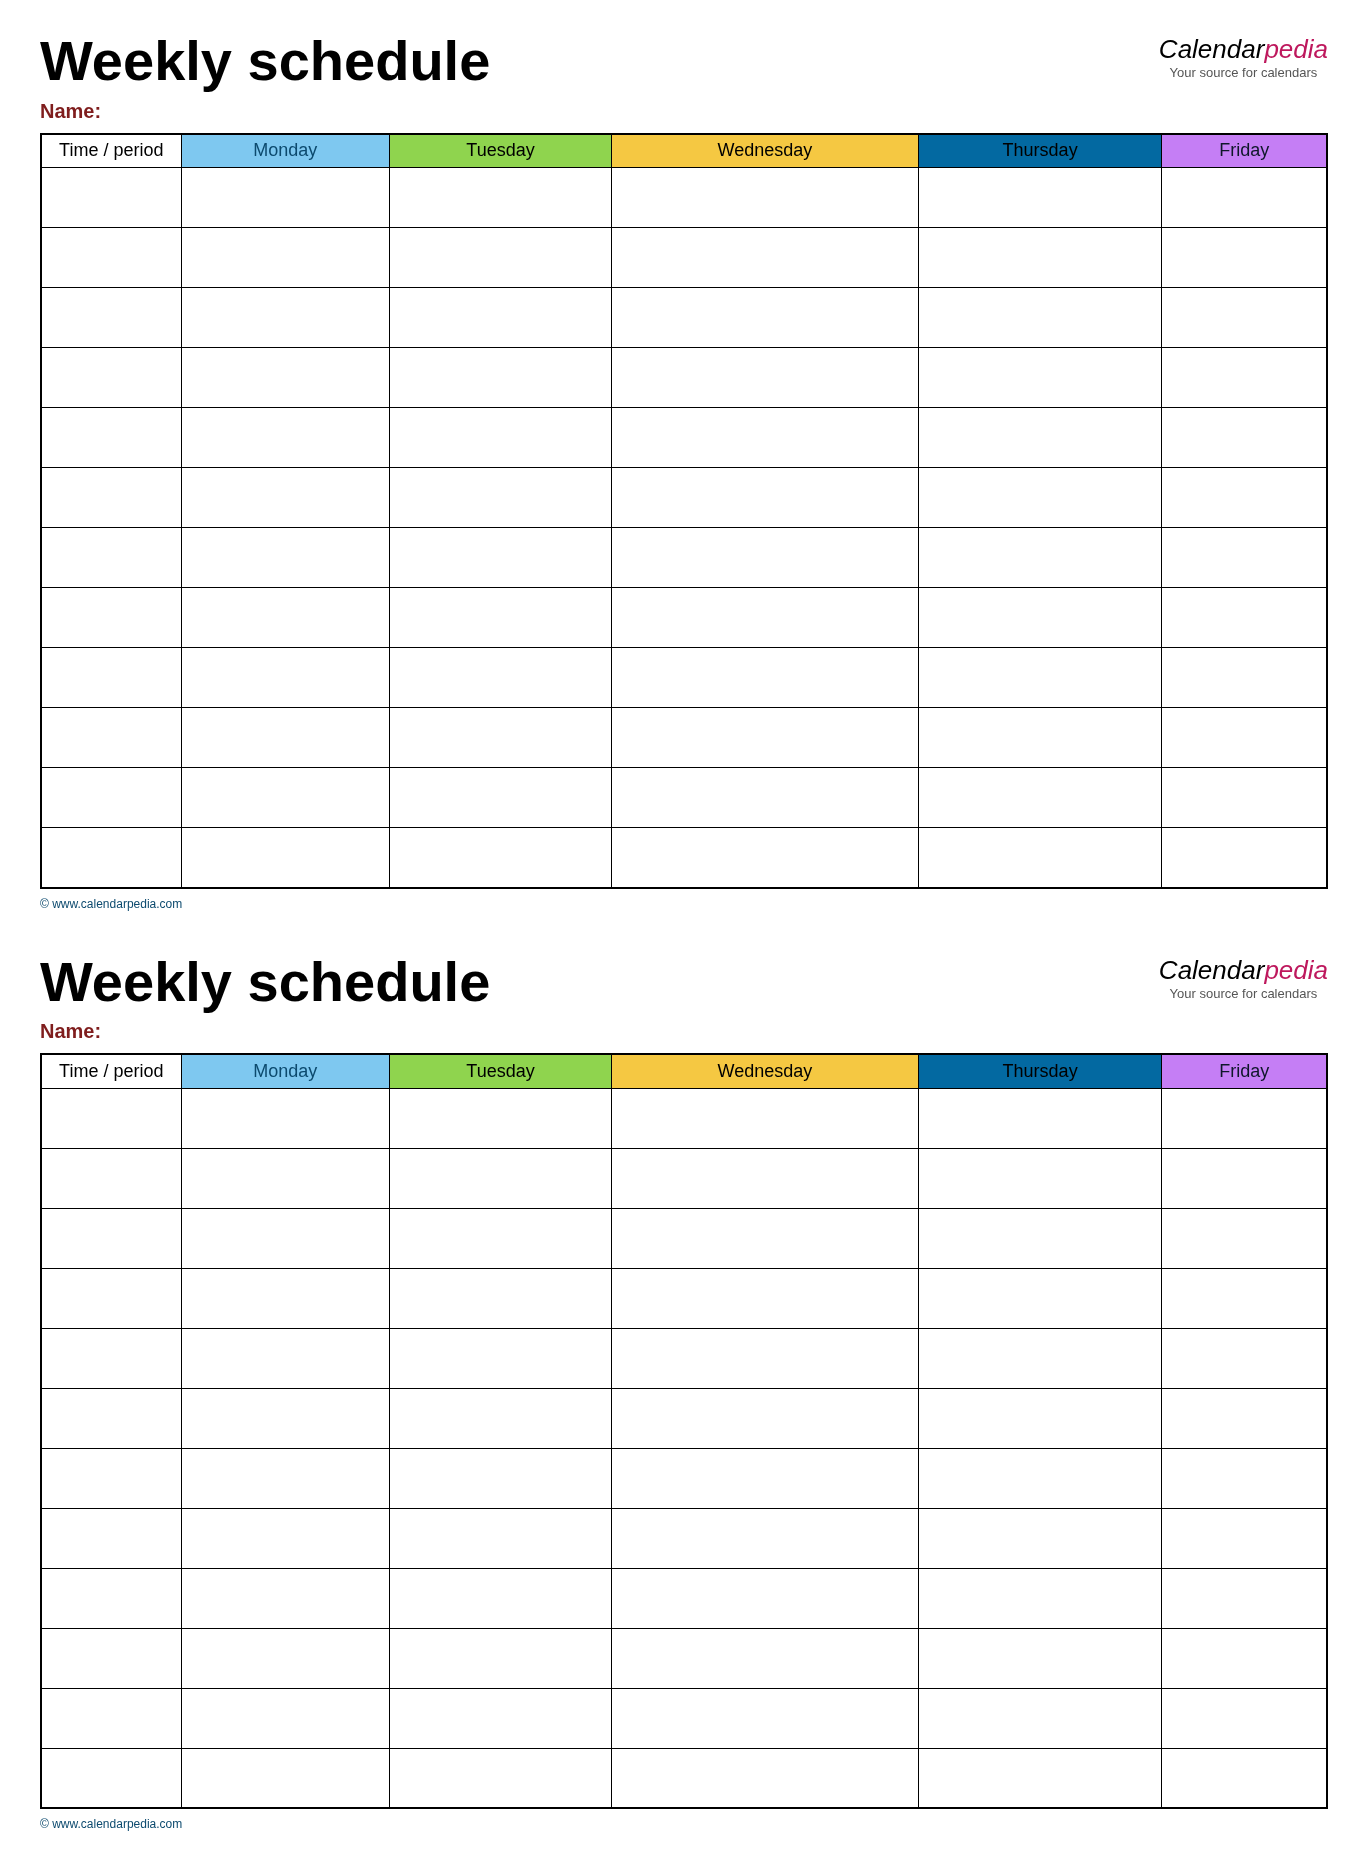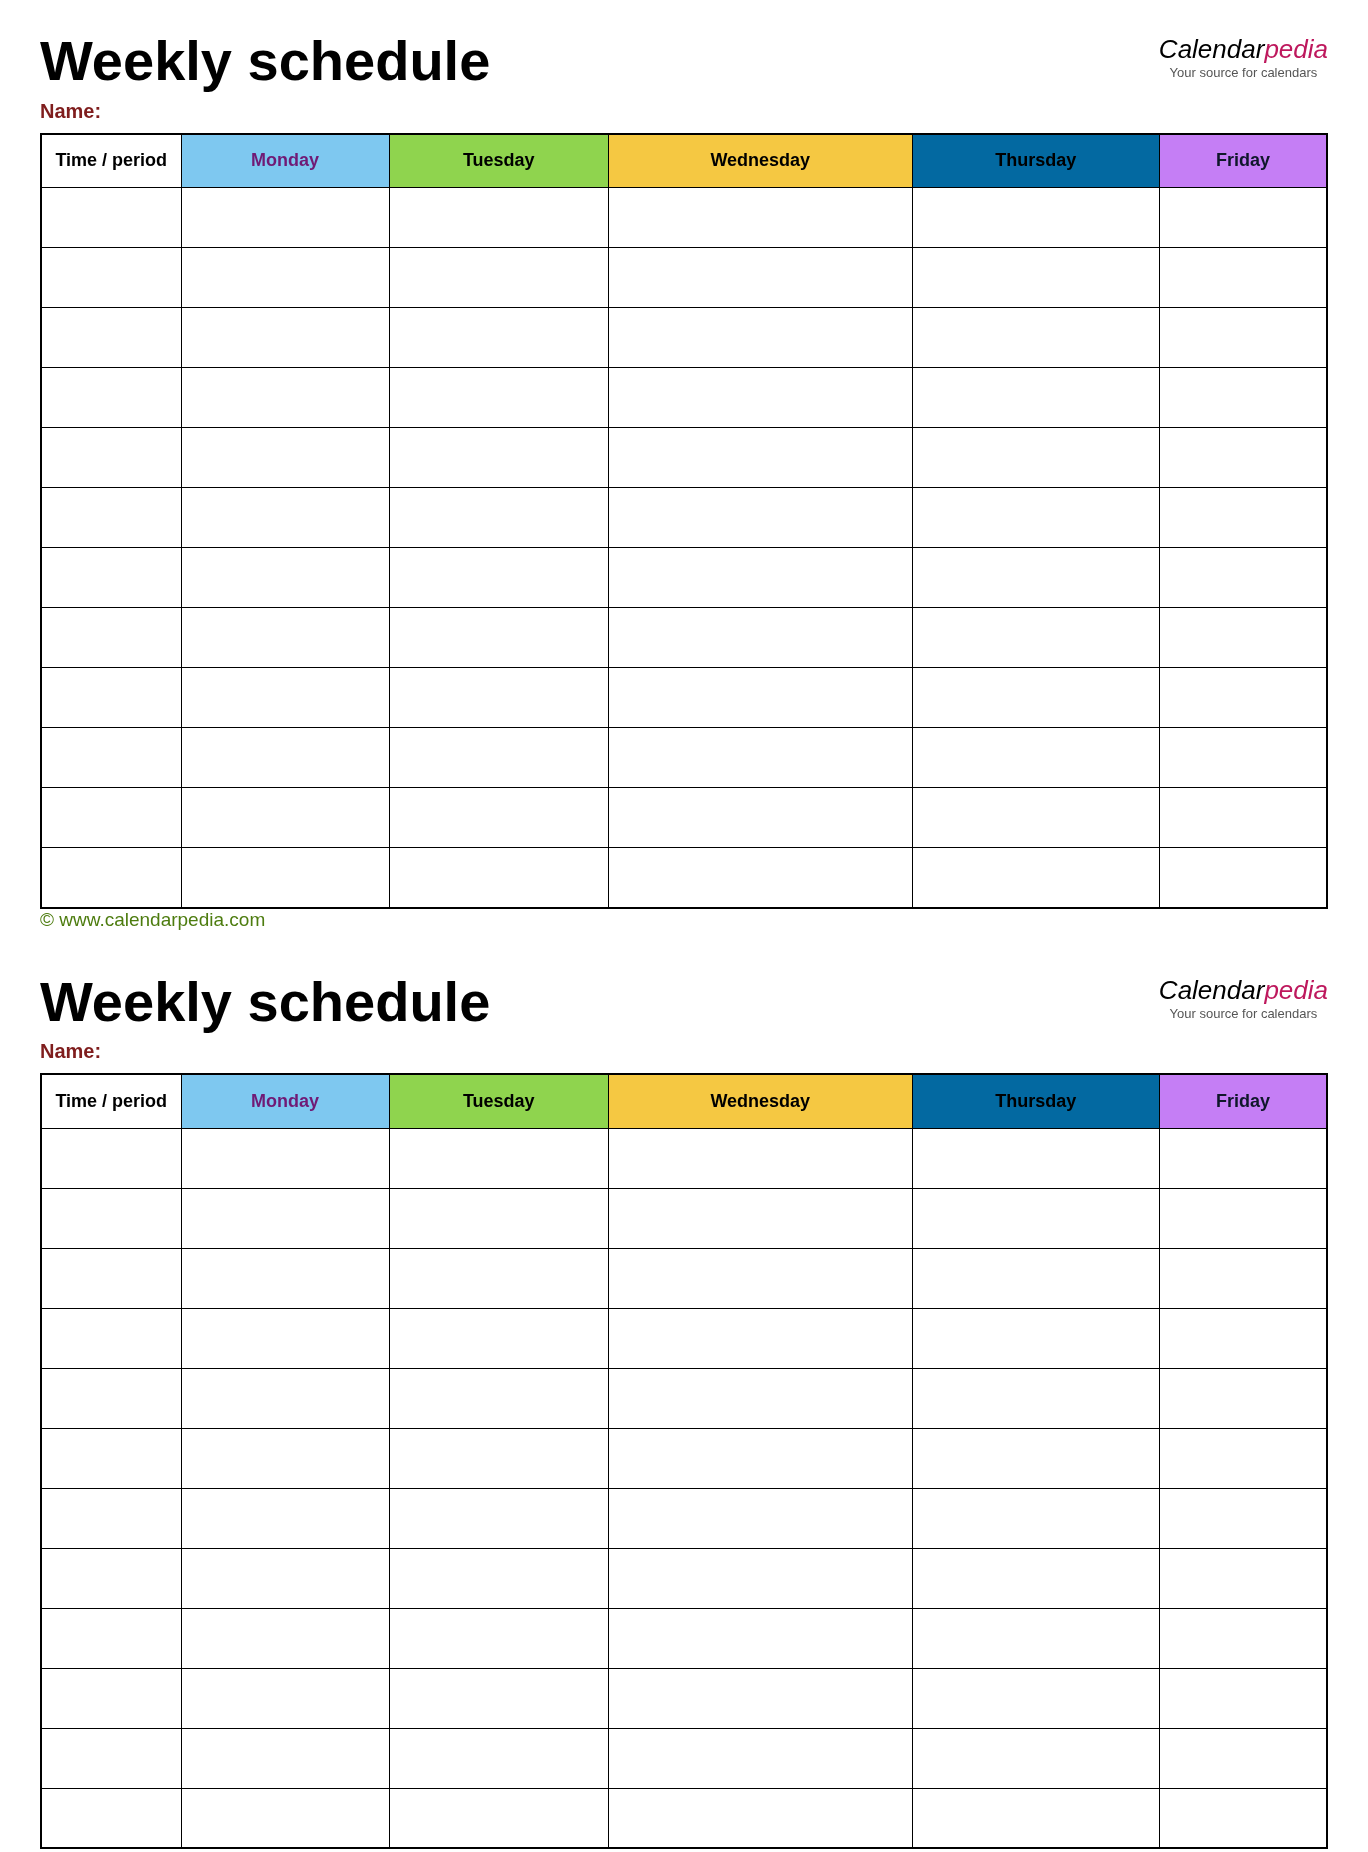--- a/index.html
+++ b/index.html
@@ -74,40 +74,40 @@
     }
 
     .schedule-table th,
     .schedule-table td {
       border: 1px solid #000000;
       padding: 0;
       height: 60px;
     }
 
     .schedule-table thead th {
-      height: 54px;
+      height: 34px;
       font-size: 18px;
-      font-weight: bold;
+      font-weight: normal;
       text-align: center;
       vertical-align: middle;
     }
 
     .col-time {
       width: 140px;
       background: #ffffff;
       color: #000000;
       font-weight: bold;
       font-size: 16px;
       text-align: center;
       vertical-align: middle;
     }
 
     .col-monday {
       background: #7ec8f0;
-      color: #701a75;
+      color: #0c4a6e;
     }
 
     .col-tuesday {
       background: #8fd44e;
       color: #000000;
     }
 
     .col-wednesday {
       background: #f5c842;
       color: #000000;
@@ -121,22 +121,23 @@
     .col-friday {
       background: #c57ef5;
       color: #0f172a;
     }
 
     .schedule-table tbody td {
       background: #ffffff;
     }
 
     .footer-text {
-      font-size: 19px;
-      color: #4d7c0f;
+      font-size: 12px;
+      color: #0c4a6e;
+      margin-top: 8px;
     }
   </style>
 </head>
 <body>
 
 <div class="schedule-block">
   <div class="header-row">
     <h1 class="title">Weekly schedule</h1>
     <div class="logo-container">
       <div class="logo-text">

